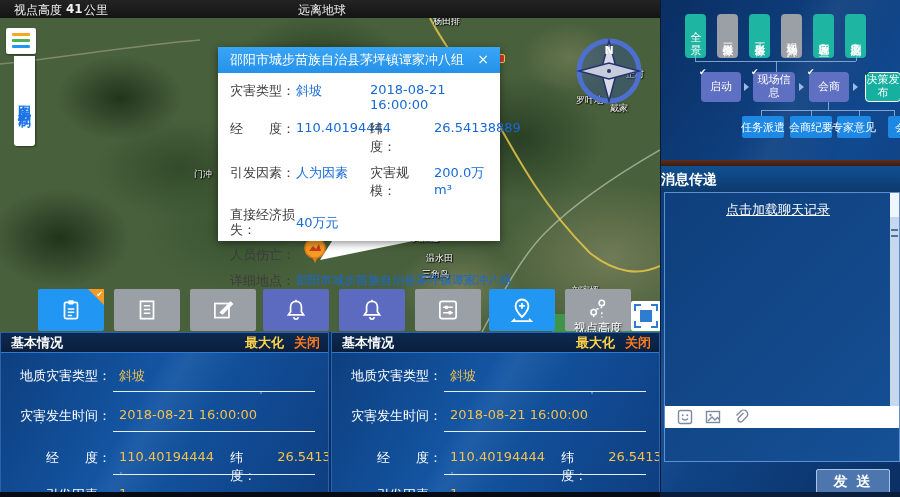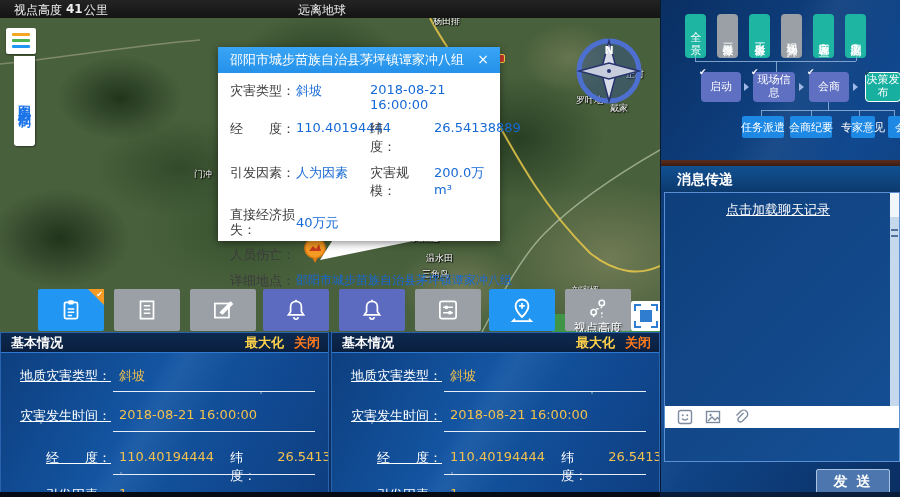--- a/index.html
+++ b/index.html
@@ -69,21 +69,21 @@
       radial-gradient(2px 2px at 260px 60px, rgba(255,255,255,.7), transparent 60%),
       radial-gradient(2px 2px at 120px 140px, rgba(255,255,255,.6), transparent 60%),
       radial-gradient(3px 3px at 300px 120px, rgba(255,255,255,.5), transparent 60%),
       linear-gradient(120deg, transparent 42%, rgba(255,255,255,.05) 48%, transparent 60%);}
   .panel-head{position:relative;height:20px;background:linear-gradient(#0d2950,#0a1f3e);border-bottom:1px solid #2f7ad0;
     display:flex;align-items:center;padding:0 8px 0 10px;}
   .panel-head .ttl{flex:1;color:#fff;font-weight:bold;font-size:13px;}
   .panel-head .max{color:#ffd24a;font-weight:bold;font-size:13px;margin-right:10px;cursor:pointer;}
   .panel-head .cls{color:#ff7a1a;font-weight:bold;font-size:13px;cursor:pointer;}
   .frow{position:absolute;left:0;width:100%;display:flex;font-size:13px;}
-  .frow .fl{width:110px;flex:none;text-align:right;color:#fff;text-decoration:underline;}
+  .frow .fl{width:110px;flex:none;text-align:right;color:#fff;}
   .frow .fv{margin-left:8px;color:#f2c14e;white-space:nowrap;}
   .frow .fl2{margin-left:16px;color:#fff;}
   .uline{position:absolute;left:112px;width:202px;height:1px;background:#e8eef6;}
 
   
   .rpanel{left:660px;top:0;width:240px;height:497px;z-index:7;border-left:1px solid #051a35;overflow:hidden;
     background:linear-gradient(125deg,#0a2f63 0%,#11498f 50%,#0a2f63 100%);}
   .rpanel .spark{position:absolute;inset:0;background:
       radial-gradient(2px 2px at 30px 220px, rgba(255,255,255,.7), transparent 60%),
       radial-gradient(2px 2px at 200px 320px, rgba(255,255,255,.6), transparent 60%),
@@ -100,21 +100,21 @@
     display:flex;align-items:center;justify-content:center;text-align:center;cursor:pointer;}
   .node .chk{position:absolute;left:-2px;top:-5px;font-size:9px;color:#fff;}
   .node.done{background:#17b0a0;border:1px solid #fff;}
   .node.done .chk{color:#0a3b5e;}
   .arrow{position:absolute;top:83px;width:0;height:0;border-left:5px solid #9fb8e8;border-top:4px solid transparent;border-bottom:4px solid transparent;}
   .task{position:absolute;top:116px;height:22px;background:#1e88e5;border-radius:2px;color:#fff;font-size:11px;
     display:flex;align-items:center;justify-content:center;cursor:pointer;padding:0 3px;white-space:nowrap;}
 
   .maroon{position:absolute;left:0;top:160px;width:240px;height:6px;background:linear-gradient(#5a2d1e,#3c1d12);}
   .msg-head{position:absolute;left:0;top:166px;width:240px;height:26px;background:linear-gradient(#115091,#0c3a6e);
-    color:#fff;font-weight:bold;font-size:14px;line-height:26px;padding-left:16px;}
+    color:#fff;font-weight:bold;font-size:14px;line-height:26px;}
   .chatbox{position:absolute;left:3px;top:192px;width:236px;height:270px;border:1px solid #5b8fd4;
     background:linear-gradient(135deg,#0f3f7c,#155095);}
   .chat-area{position:absolute;left:0;top:0;width:234px;height:152px;}
   .load-hint{position:absolute;left:0;top:8px;width:226px;text-align:center;color:#fff;font-size:13px;text-decoration:underline;cursor:pointer;}
   .scroll-track{position:absolute;right:0;top:0;width:9px;height:213px;background:#c6d9ec;}
   .scroll-thumb{position:absolute;left:0;top:0;width:9px;height:24px;background:#f0f6fc;cursor:pointer;}
   .scroll-grip{position:absolute;left:1px;top:36px;width:7px;height:8px;border-top:2px solid #51719a;border-bottom:2px solid #51719a;}
   .icon-strip{position:absolute;left:0;top:213px;width:234px;height:22px;background:#fff;display:flex;align-items:center;gap:12px;padding-left:12px;}
   .input-area{position:absolute;left:0;top:235px;width:234px;height:33px;}
   .send-btn{position:absolute;left:155px;top:469px;width:74px;height:26px;background:#4c76ad;border:1px solid #a9c3e2;border-radius:2px;
@@ -404,21 +404,21 @@
     <div class="wline" style="left:150px;top:110px;width:1px;height:6px"></div>
     <div class="wline" style="left:198px;top:110px;width:1px;height:6px"></div>
     <div class="wline" style="left:233px;top:110px;width:1px;height:6px"></div>
 
     <div class="task" style="left:81px;width:42px">
         <span>任务派遣</span>
       </div>
     <div class="task" style="left:129px;width:42px">
         <span>会商纪要</span>
       </div>
-    <div class="task" style="left:190px;width:24px">
+    <div class="task" style="left:176px;width:34px">
         <span>专家意见</span>
       </div>
     <div class="task" style="left:227px;width:36px">
         <span>会商</span>
       </div>
 
     <div class="maroon"></div>
     <div class="msg-head">消息传递</div>
 
     <div class="chatbox">

